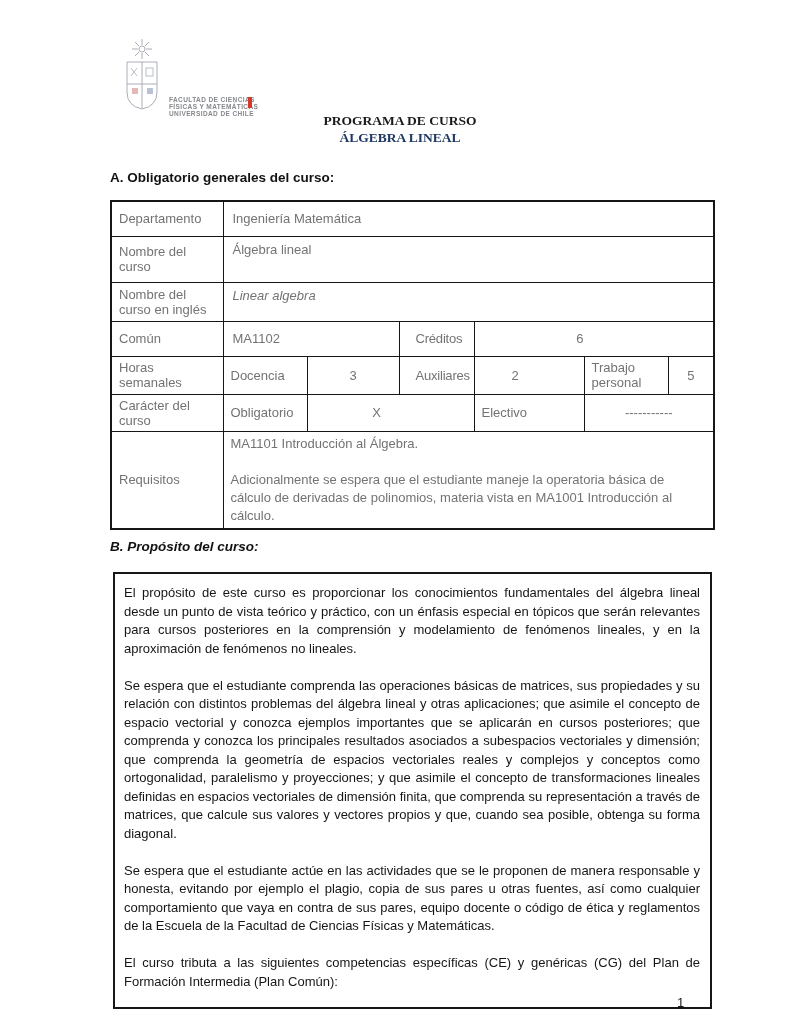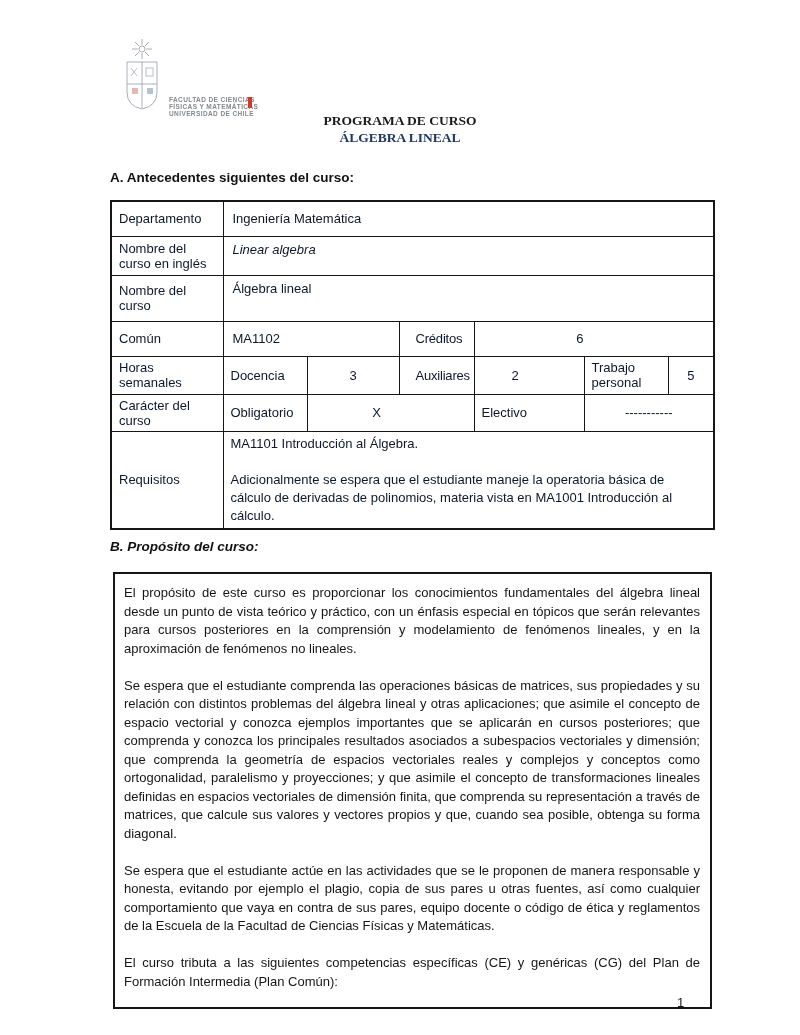--- a/index.html
+++ b/index.html
@@ -33,21 +33,21 @@
 
   
   .sec-heading { position:absolute; left:110px; font-size:13.5px; font-weight:700; color:#121212; }
   .sec-a { top:170px; }
   .sec-b { top:539px;font-style:italic; }
 
   
   table.general {
     position:absolute; left:110px; top:200px; width:605px;
     border-collapse:collapse; table-layout:fixed;
-    font-size:13px; color:#0f172a; border:2px solid #161616;
+    font-size:13px; color:#737373; border:2px solid #161616;
   }
   table.general td { border:1.5px solid #161616; vertical-align:middle; padding:3px 6px 3px 7px; }
   table.general td.val { padding-left:9px;margin-top:40px; }
   table.general td.vtop { vertical-align:top; padding-top:5px; }
   table.general td.ctr { text-align:center; padding-left:2px; padding-right:2px; }
   table.general td.ctr-w { text-align:center; padding-left:2px; padding-right:30px; }
   table.general td.tight { padding-left:16px; padding-right:2px; white-space:nowrap; letter-spacing:-0.2px; }
   .ital { font-style:italic; }
   .req-cell { vertical-align:top; padding:4px 14px 4px 6px; }
   .req-line2 { margin-top:18px; line-height:18px; }
@@ -97,44 +97,44 @@
       <div>UNIVERSIDAD DE CHILE</div>
     </div>
     <div class="logo-redtick"></div>
   </div>
 
   <div class="titles">
     <div class="doc-title">PROGRAMA DE CURSO</div>
     <div class="doc-subtitle" id="doc-subtitle" style="color: rgb(31, 56, 100);">ÁLGEBRA LINEAL</div>
   </div>
 
-  <div class="sec-heading sec-a">A. Antecedentes siguientes del curso:</div>
+  <div class="sec-heading sec-a">A. Obligatorio generales del curso:</div>
 
   <table class="general">
     <colgroup>
       <col style="width:112px">
         <col style="width:84px">
         <col style="width:92px">
       <col style="width:75px">
         <col style="width:110px">
         <col style="width:84px">
         <col style="width:46px">
     </colgroup>
     <tbody>
         <tr style="height:35px">
       <td>Departamento</td>
       <td class="val" colspan="6">Ingeniería Matemática</td>
     </tr>
+    <tr style="height:46px">
+      <td>Nombre del curso</td>
+      <td class="val vtop" colspan="6">Álgebra lineal</td>
+    </tr>
     <tr style="height:39px">
       <td>Nombre del curso en inglés</td>
       <td class="val vtop ital" colspan="6">Linear algebra</td>
-    </tr>
-    <tr style="height:46px">
-      <td>Nombre del curso</td>
-      <td class="val vtop" colspan="6">Álgebra lineal</td>
     </tr>
     <tr style="height:35px">
       <td>Común</td>
       <td class="val" colspan="2">MA1102</td>
       <td class="tight">Créditos</td>
       <td class="ctr-w" colspan="3">6</td>
     </tr>
     <tr style="height:38px">
       <td>Horas semanales</td>
       <td>Docencia</td>

